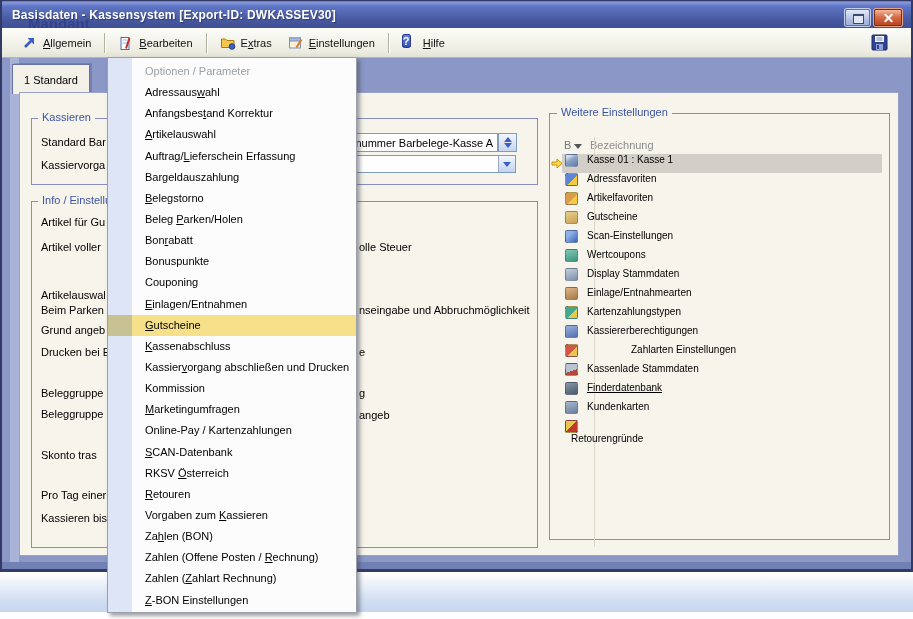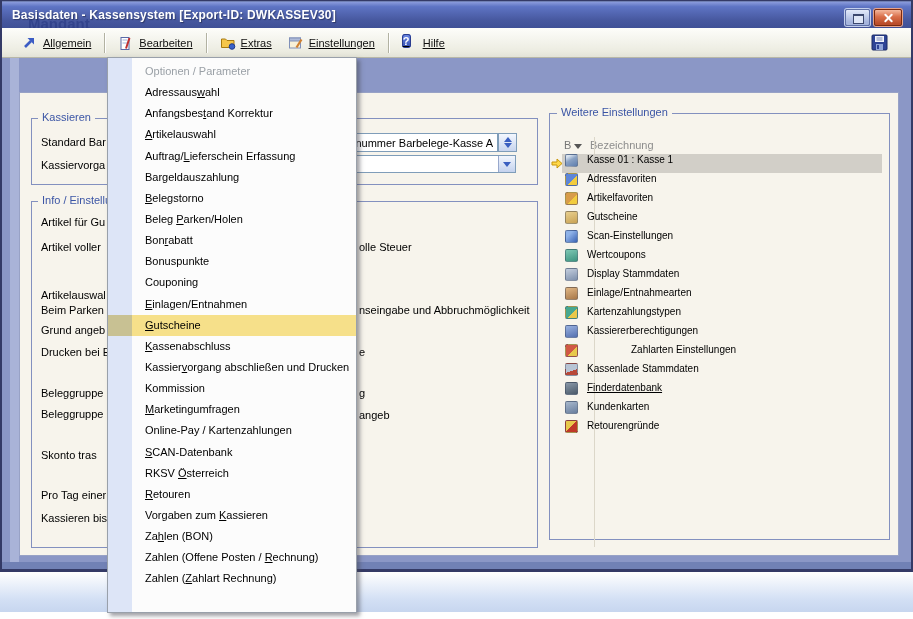--- a/index.html
+++ b/index.html
@@ -133,21 +133,21 @@
     <div class="cap-btn btn-min">
       <span class="glyph"></span>
     </div>
     <div class="cap-btn btn-close">
       <span class="x1"></span>
       <span class="x2"></span>
     </div>
   </div>
 
   <div class="toolbar">
-    <div id="toolbar-items" style="display:flex;align-items:center;text-decoration:underline;">
+    <div id="toolbar-items" style="display:flex;align-items:center;">
         <div class="tb-btn">
           <span class="tbi"><svg width="15" height="15" viewBox="0 0 15 15">
               <line x1="3" y1="12" x2="9" y2="6" stroke="#3b5cc4" stroke-width="2.6"></line>
               <polygon points="5.5,3 12,3 12,9.5" fill="#3b5cc4"></polygon>
             </svg></span>
           <span><u>A</u>llgemein</span>
         </div>
         <div class="tb-sep"></div>
         <div class="tb-btn">
           <span class="tbi"><svg width="15" height="16" viewBox="0 0 15 16">
@@ -187,20 +187,23 @@
       <rect x="4" y="2" width="9" height="6" fill="#f2f4fa"></rect>
       <line x1="5.5" y1="4" x2="11.5" y2="4" stroke="#7a8ab8" stroke-width="1"></line>
       <line x1="5.5" y1="6" x2="11.5" y2="6" stroke="#7a8ab8" stroke-width="1"></line>
       <rect x="5" y="10" width="7" height="6" fill="#8fa3d8"></rect>
       <rect x="6" y="11" width="2" height="4" fill="#2e4496"></rect>
     </svg>
   </div>
 
   <div class="content">
     <div class="band"></div>
+    <div class="tab">
+      <span>1 Standard</span>
+    </div>
 
     <div class="panel">
 
       <div class="gb gb1"></div>
       <span class="gb-label" style="left:18px;top:18px;">Kassieren</span>
       <span class="lb" style="left:21px;top:43px;">Standard Bar</span>
       <input class="field1" value="nnummer Barbelege-Kasse A" style="">
       <div class="spinner">
         <span class="sp-up"></span>
         <span class="sp-dn"></span>
@@ -295,21 +298,21 @@
               <span class="wlabel">Kassenlade Stammdaten</span>
             </div>
             <div class="wrow" style="top: 268px; text-decoration: underline;">
               <span class="ric ic-finder"></span>
               <span class="wlabel">Finderdatenbank</span>
             </div>
             <div class="wrow" style="top: 287px;">
               <span class="ric ic-kundenkarten"></span>
               <span class="wlabel">Kundenkarten</span>
             </div>
-            <div class="wrow" style="top: 306px;">
+            <div class="wrow" style="top: 306px; flex-direction: column;">
               <span class="ric ic-retouren"></span>
               <span class="wlabel">Retourengründe</span>
             </div>
           </div>
       </div>
       <span class="gb-label" style="left:537px;top:13px;">Weitere Einstellungen</span>
 
     </div>
   </div>
 
@@ -334,15 +337,16 @@
       <div class="mi">Kommission</div>
       <div class="mi"><u>M</u>arketingumfragen</div>
       <div class="mi">Online-Pay / Kartenzahlungen</div>
       <div class="mi"><u>S</u>CAN-Datenbank</div>
       <div class="mi">RKSV <u>Ö</u>sterreich</div>
       <div class="mi"><u>R</u>etouren</div>
       <div class="mi">Vorgaben zum <u>K</u>assieren</div>
       <div class="mi">Za<u>h</u>len (BON)</div>
       <div class="mi">Zahlen (Offene Posten / <u>R</u>echnung)</div>
       <div class="mi">Zahlen (<u>Z</u>ahlart Rechnung)</div>
+      <div class="mi"><u>Z</u>-BON Einstellungen</div>
     </div>
 
 </div>
 
 </body></html>

